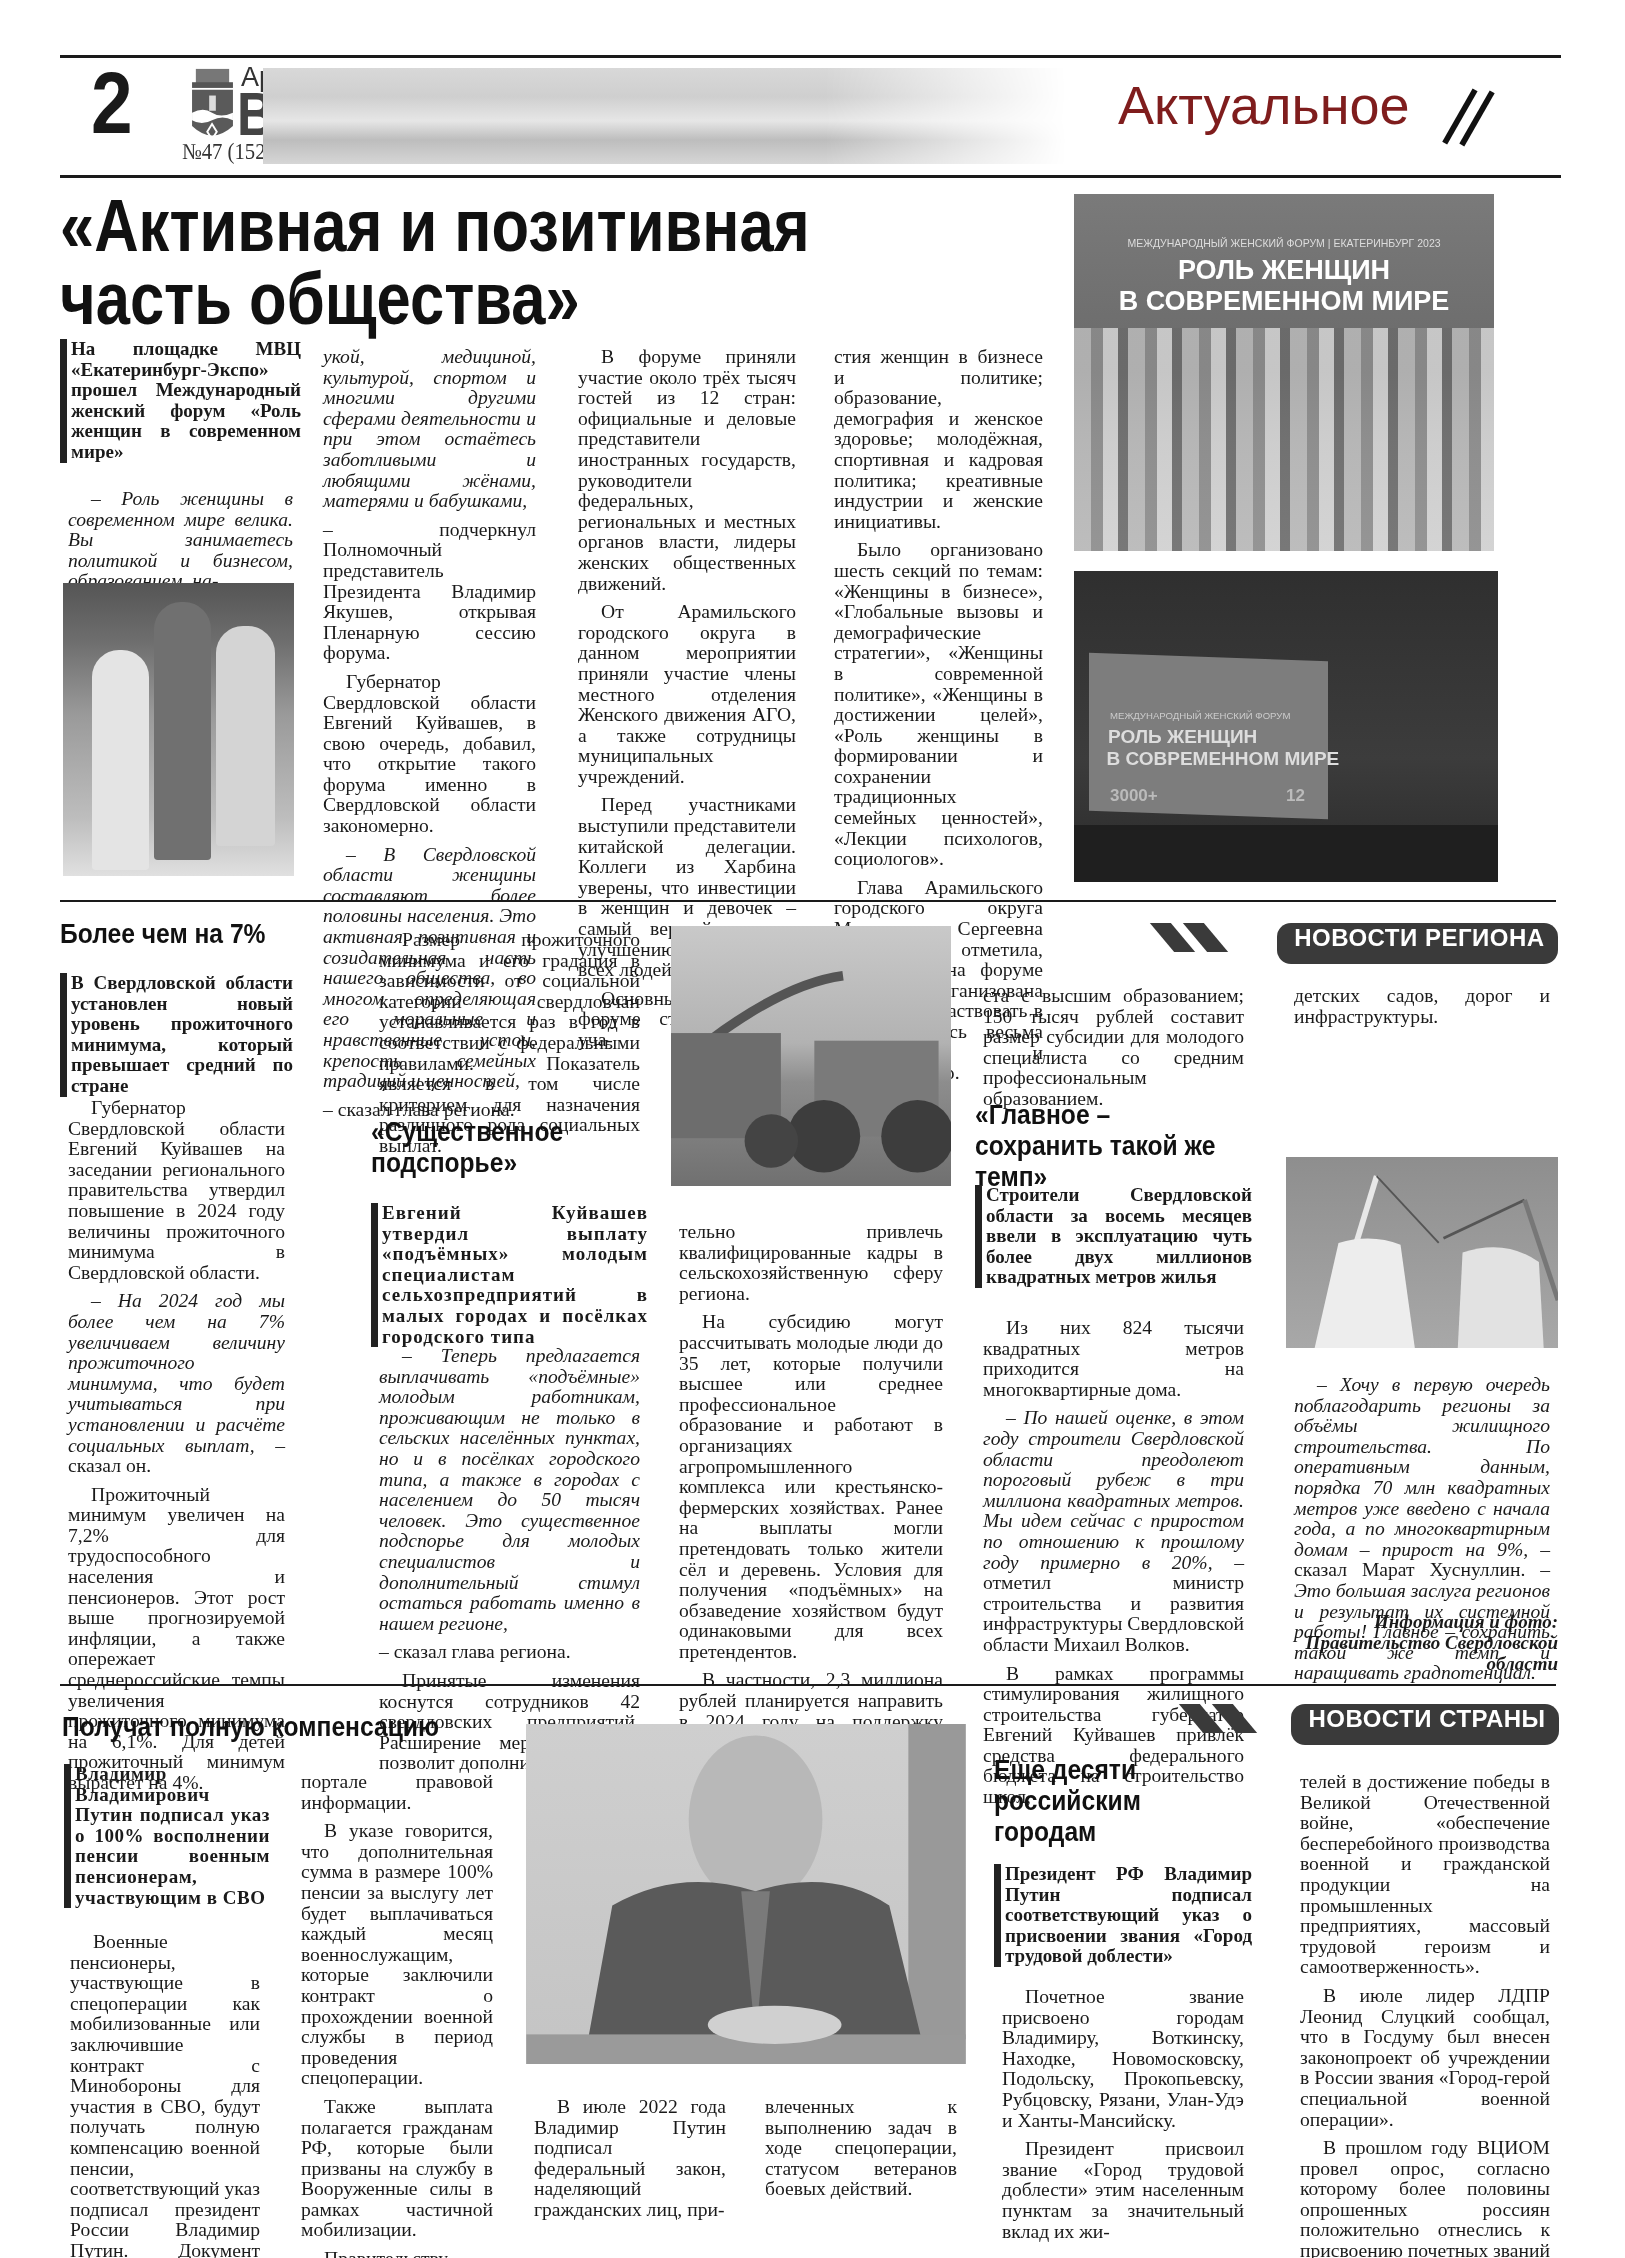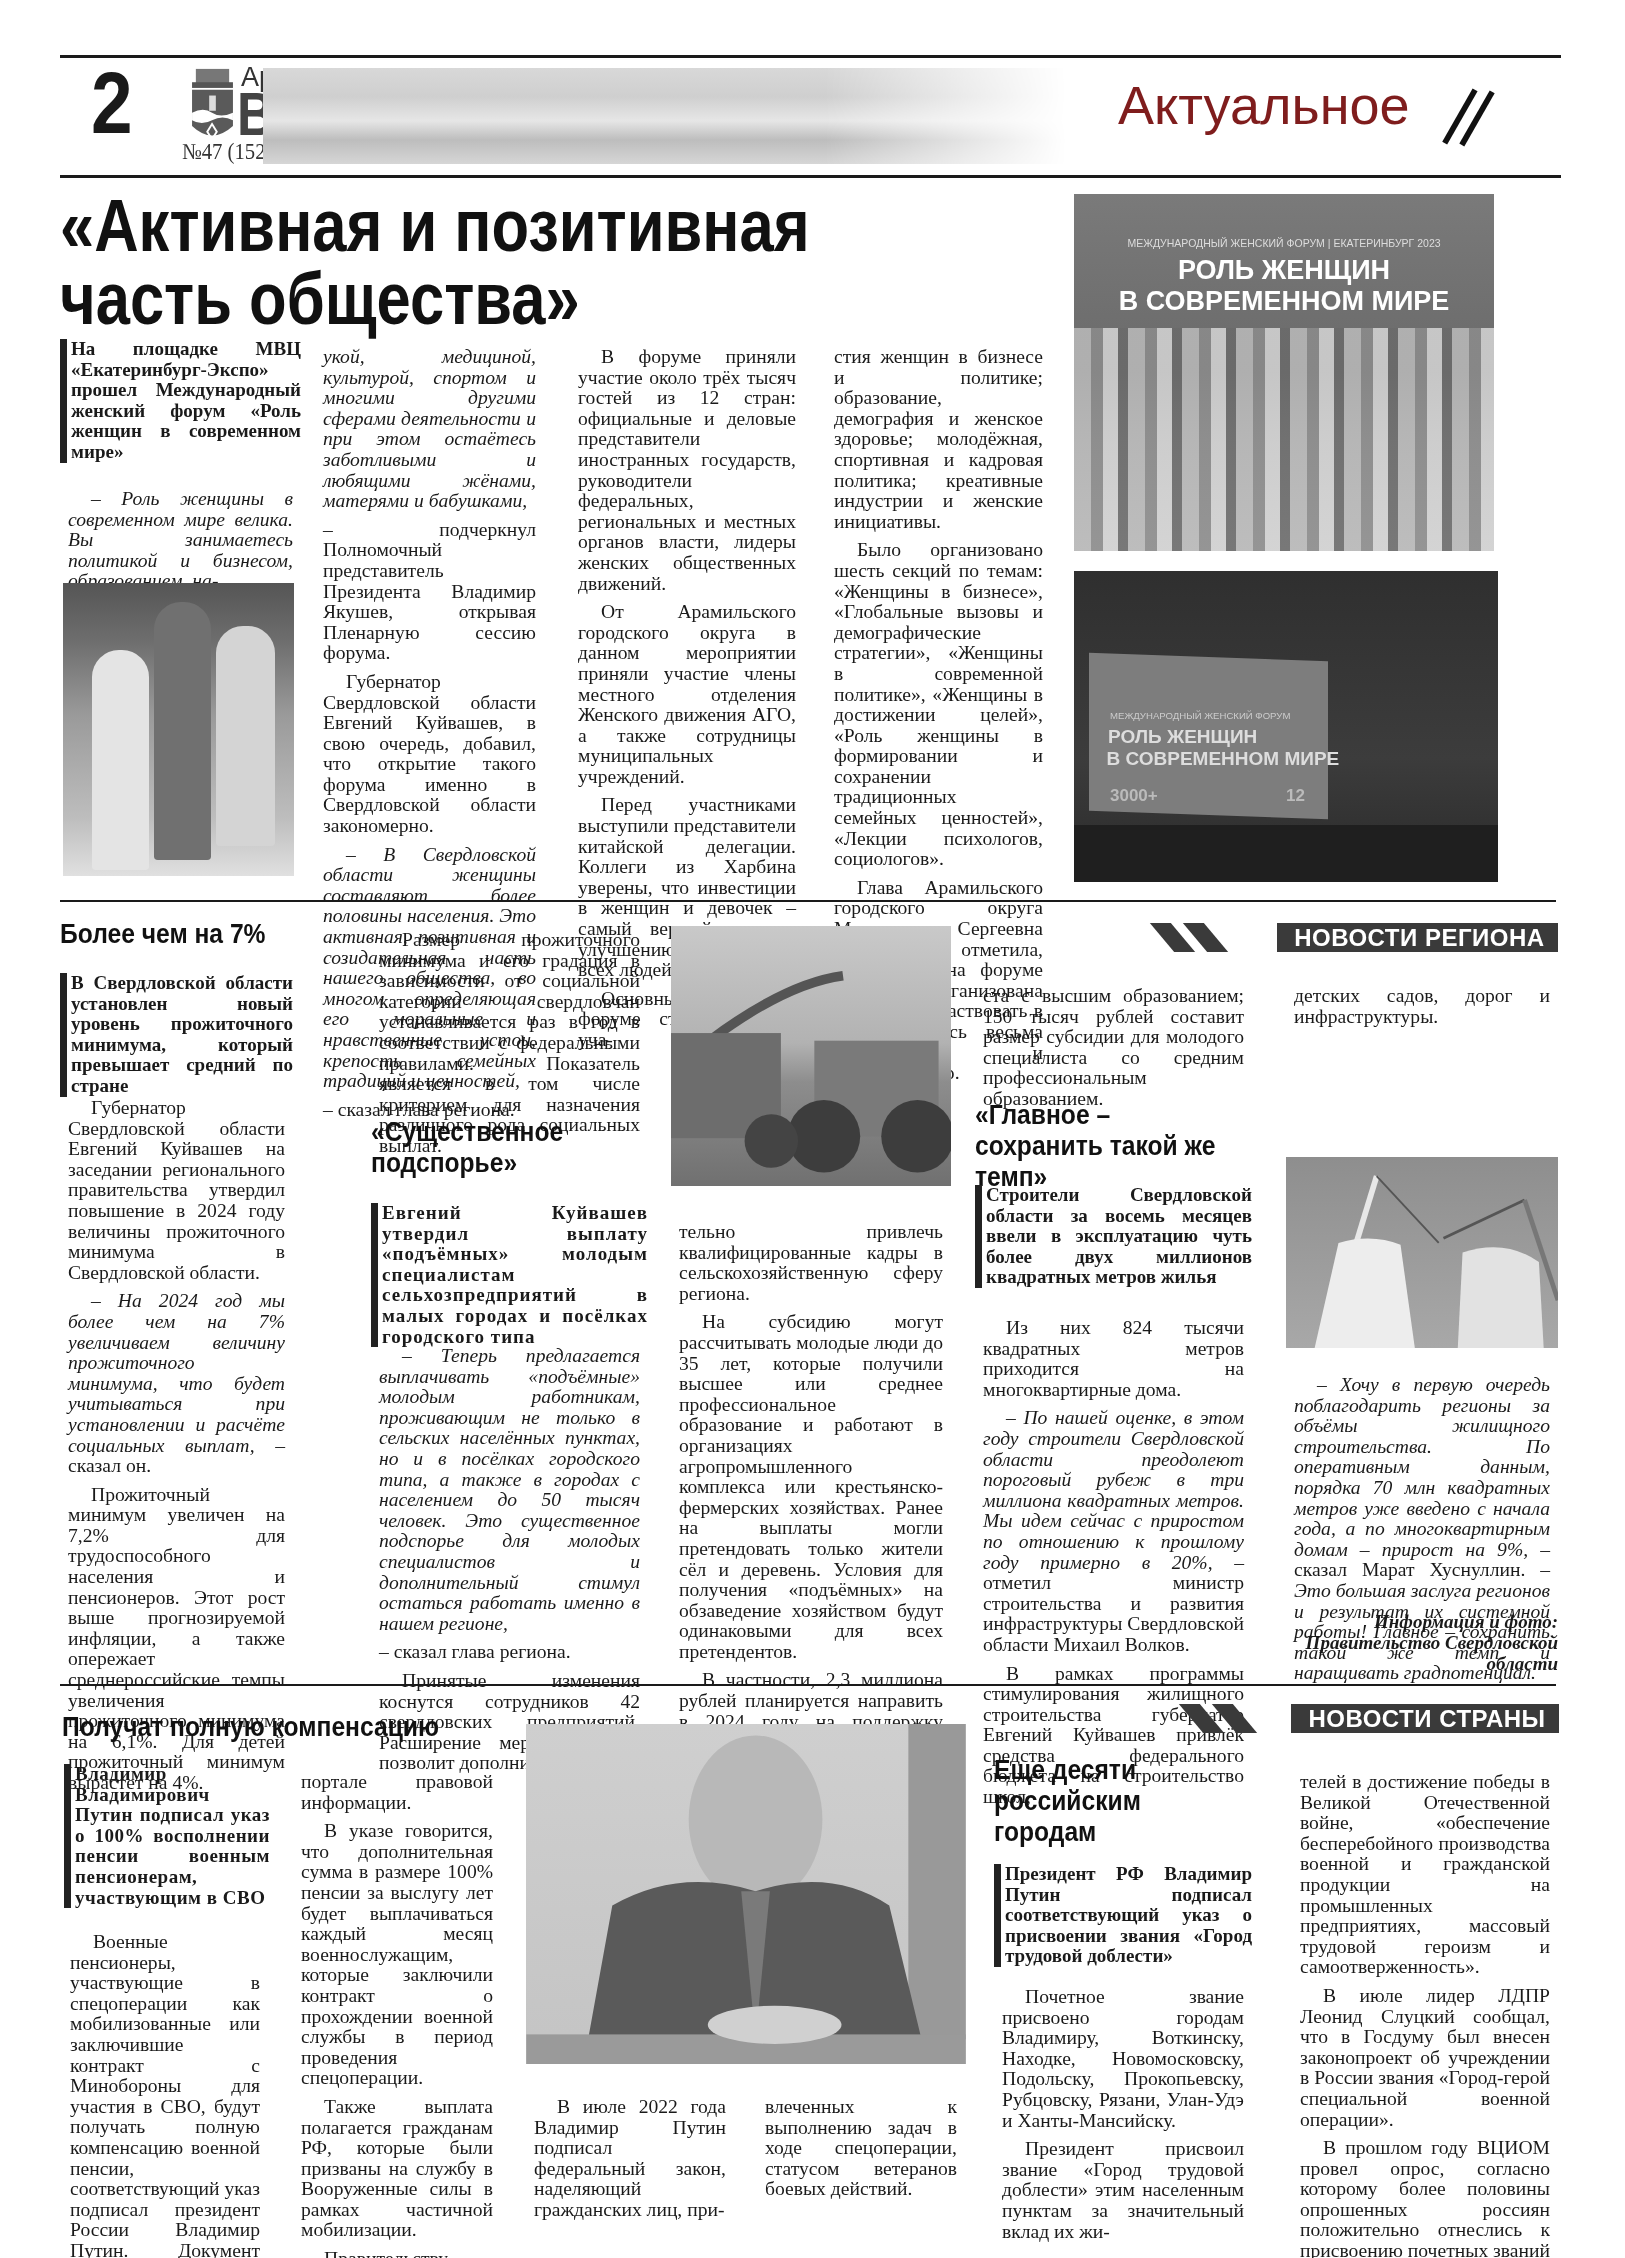--- a/index.html
+++ b/index.html
@@ -25,22 +25,22 @@
   #main-headline{left:60px;top:189px;font-size:75px;line-height:73px;}
   
   .col{position:absolute;font-size:19.6px;line-height:20.6px;text-align:justify;hyphens:manual;}
   .col p{margin:8px;text-indent:23px;}
   .col p.ni{text-indent:0;}
   .lead{position:absolute;font-weight:bold;font-size:19px;line-height:20.6px;text-align:justify;padding-left:4px;border-left:7.6px solid #222;box-sizing:border-box;}
   em,.it{font-style:italic;}
   .photo{position:absolute;background:#888;overflow:hidden;}
   .h2{position:absolute;font-family:"Liberation Sans",sans-serif;font-weight:bold;color:#111;font-size:28px;line-height:31px;transform:scaleX(.88);transform-origin:left top;}
   .tag{position:absolute;height:29px;}
-  .tag .bar{position:absolute;right:0;top:0;height:29px;background:#3a3a3a;color:#fff;
-     font:bold 24px/29px "Liberation Sans",sans-serif;padding:0 13.4px 0 17px;letter-spacing:0.5px;}
+  .tag .bar{position:absolute;right:0;top:0;height:41px;background:#3a3a3a;color:#fff;
+     font:bold 24px/29px "Liberation Sans",sans-serif;padding:0 13.4px 0 17px;letter-spacing:0.5px;border-radius:14px;}
   .tag .stripe{position:absolute;top:0;width:21px;height:29px;background:#3a3a3a;transform:skewX(40deg);}
   .credit{position:absolute;font-weight:bold;font-style:italic;font-size:19px;line-height:21px;text-align:right;}
 </style>
 </head>
 <body>
 
 <div class="rule" style="left:60px;top:55px;width:1501px;"></div>
 <div id="page-num" class="abs">2</div>
 <svg id="crest" class="abs" viewBox="0 0 55 82">
   <rect x="10" y="2" width="35" height="16" fill="#777"></rect>

